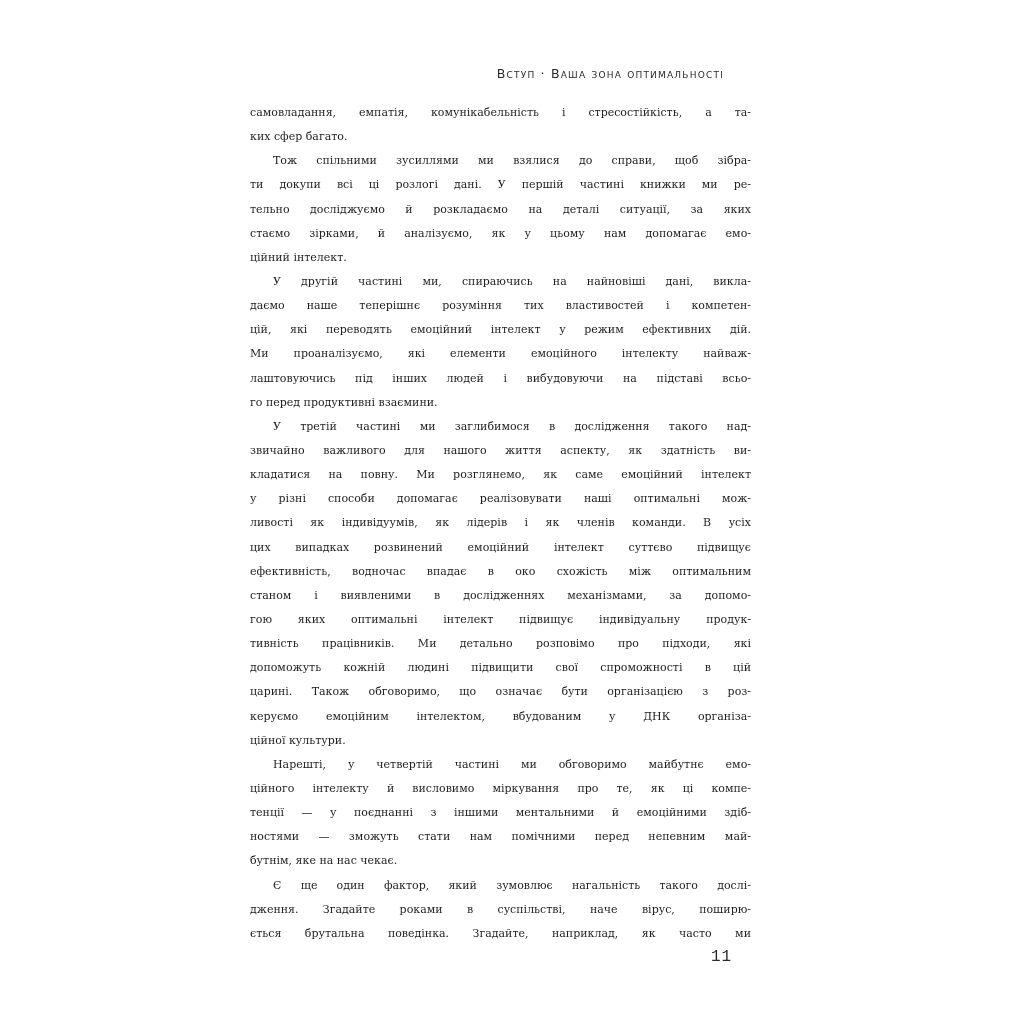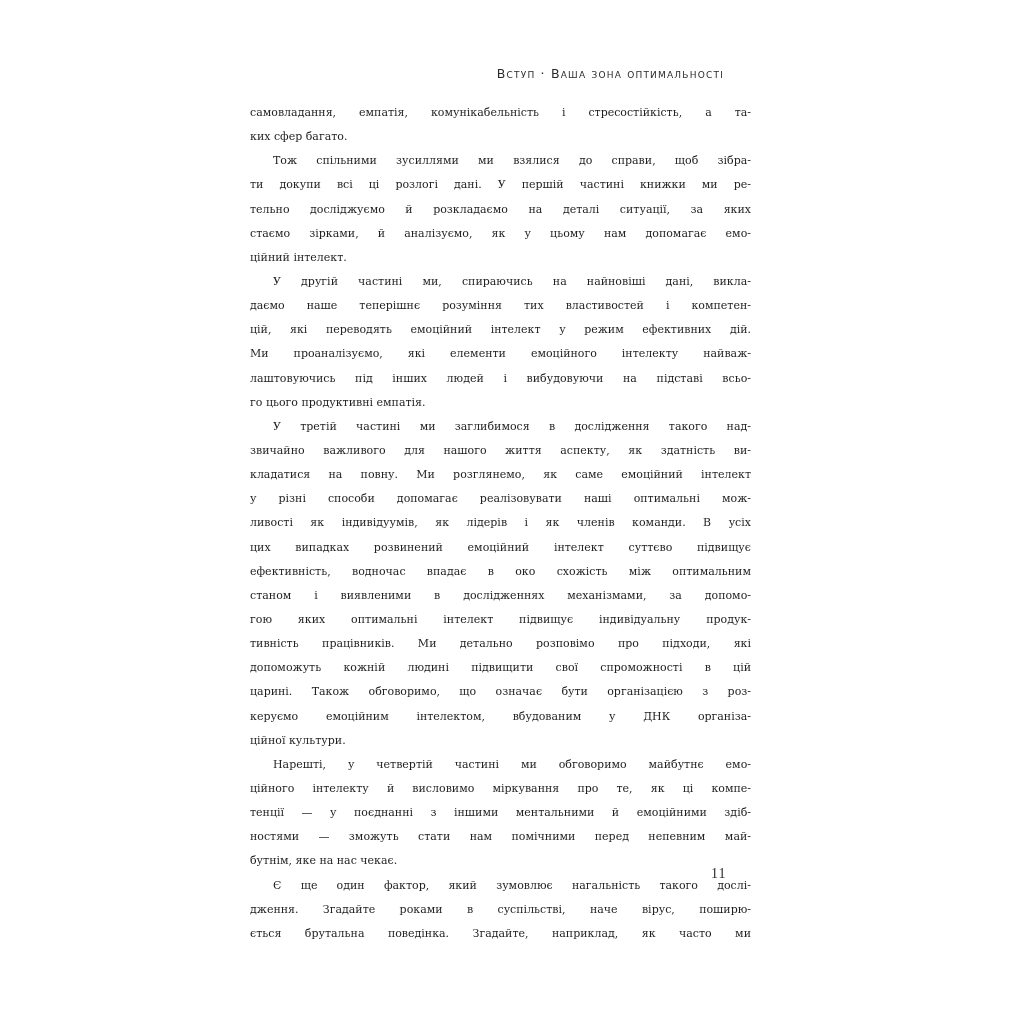--- a/index.html
+++ b/index.html
@@ -12,22 +12,22 @@
   }
   .body-text {
     position: absolute; left: 250px; top: 101px; width: 501px;
     font-family: "DejaVu Serif", serif; font-size: 11px; line-height: 24.15px;
     color: #1e1e1e;
   }
   .line { display: block; white-space: nowrap; text-align: justify; text-align-last: justify; height: 24.15px; overflow: visible; }
   .line.last { text-align-last: left; }
   .line.indent { padding-left: 23px; }
   .page-number {
-    position: absolute; top: 866px; left: 711px;
-    font-family: Liberation Serif, serif; font-size: 14px; color: #2a2a2a; letter-spacing: 1px;
+    position: absolute; top: 948px; left: 711px;
+    font-family: Liberation Mono, monospace; font-size: 16px; color: #2a2a2a; letter-spacing: 1px;
   }
 </style>
 </head>
 <body>
 
 <div class="page">
   <div class="running-head">Вступ · Ваша зона оптимальності</div>
 
   <div class="body-text">
 
@@ -43,21 +43,21 @@
       <span class="line">стаємо зірками, й аналізуємо, як у цьому нам допомагає емо-</span>
       <span class="line last">ційний інтелект.</span>
     </div>
 
     <div>
       <span class="line indent">У другій частині ми, спираючись на найновіші дані, викла-</span>
       <span class="line">даємо наше теперішнє розуміння тих властивостей і компетен-</span>
       <span class="line">цій, які переводять емоційний інтелект у режим ефективних дій.</span>
       <span class="line">Ми проаналізуємо, які елементи емоційного інтелекту найваж-</span>
       <span class="line">лаштовуючись під інших людей і вибудовуючи на підставі всьо-</span>
-      <span class="line last">го цього продуктивні емпатія.</span>
+      <span class="line last">го перед продуктивні взаємини.</span>
     </div>
 
     <div>
       <span class="line indent">У третій частині ми заглибимося в дослідження такого над-</span>
       <span class="line">звичайно важливого для нашого життя аспекту, як здатність ви-</span>
       <span class="line">кладатися на повну. Ми розглянемо, як саме емоційний інтелект</span>
       <span class="line">у різні способи допомагає реалізовувати наші оптимальні мож-</span>
       <span class="line">ливості як індивідуумів, як лідерів і як членів команди. В усіх</span>
       <span class="line">цих випадках розвинений емоційний інтелект суттєво підвищує</span>
       <span class="line">ефективність, водночас впадає в око схожість між оптимальним</span>

